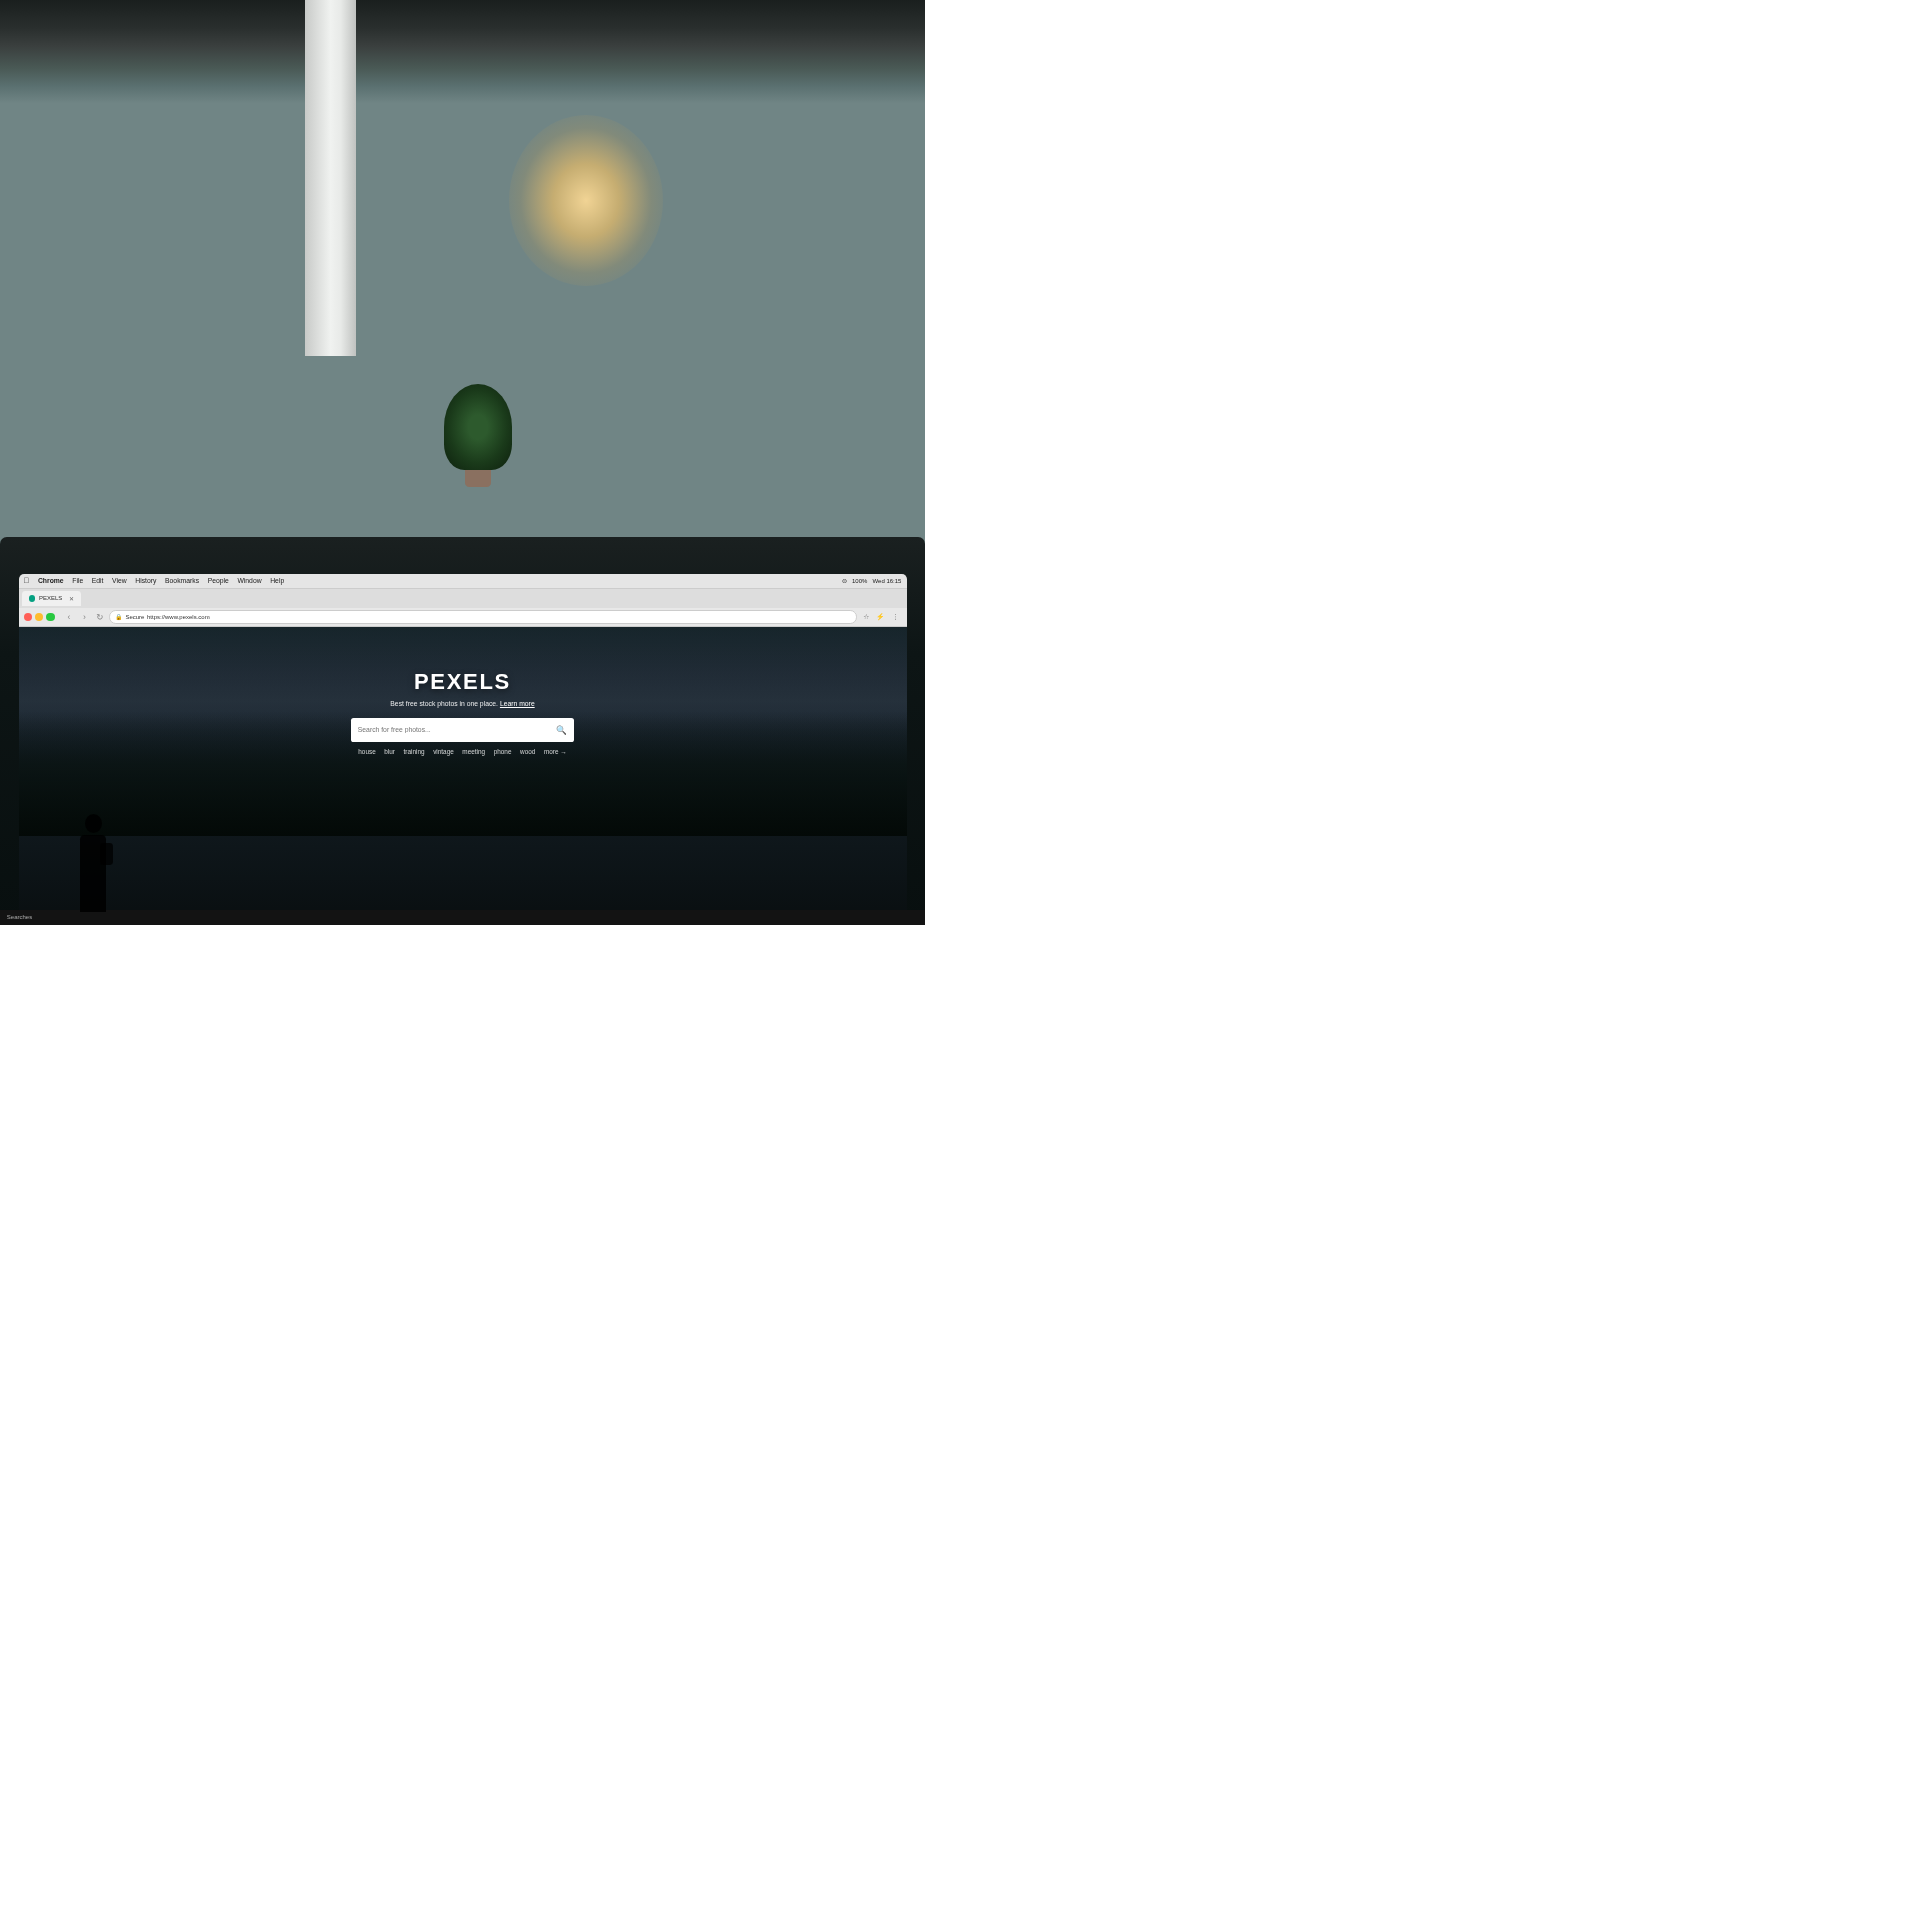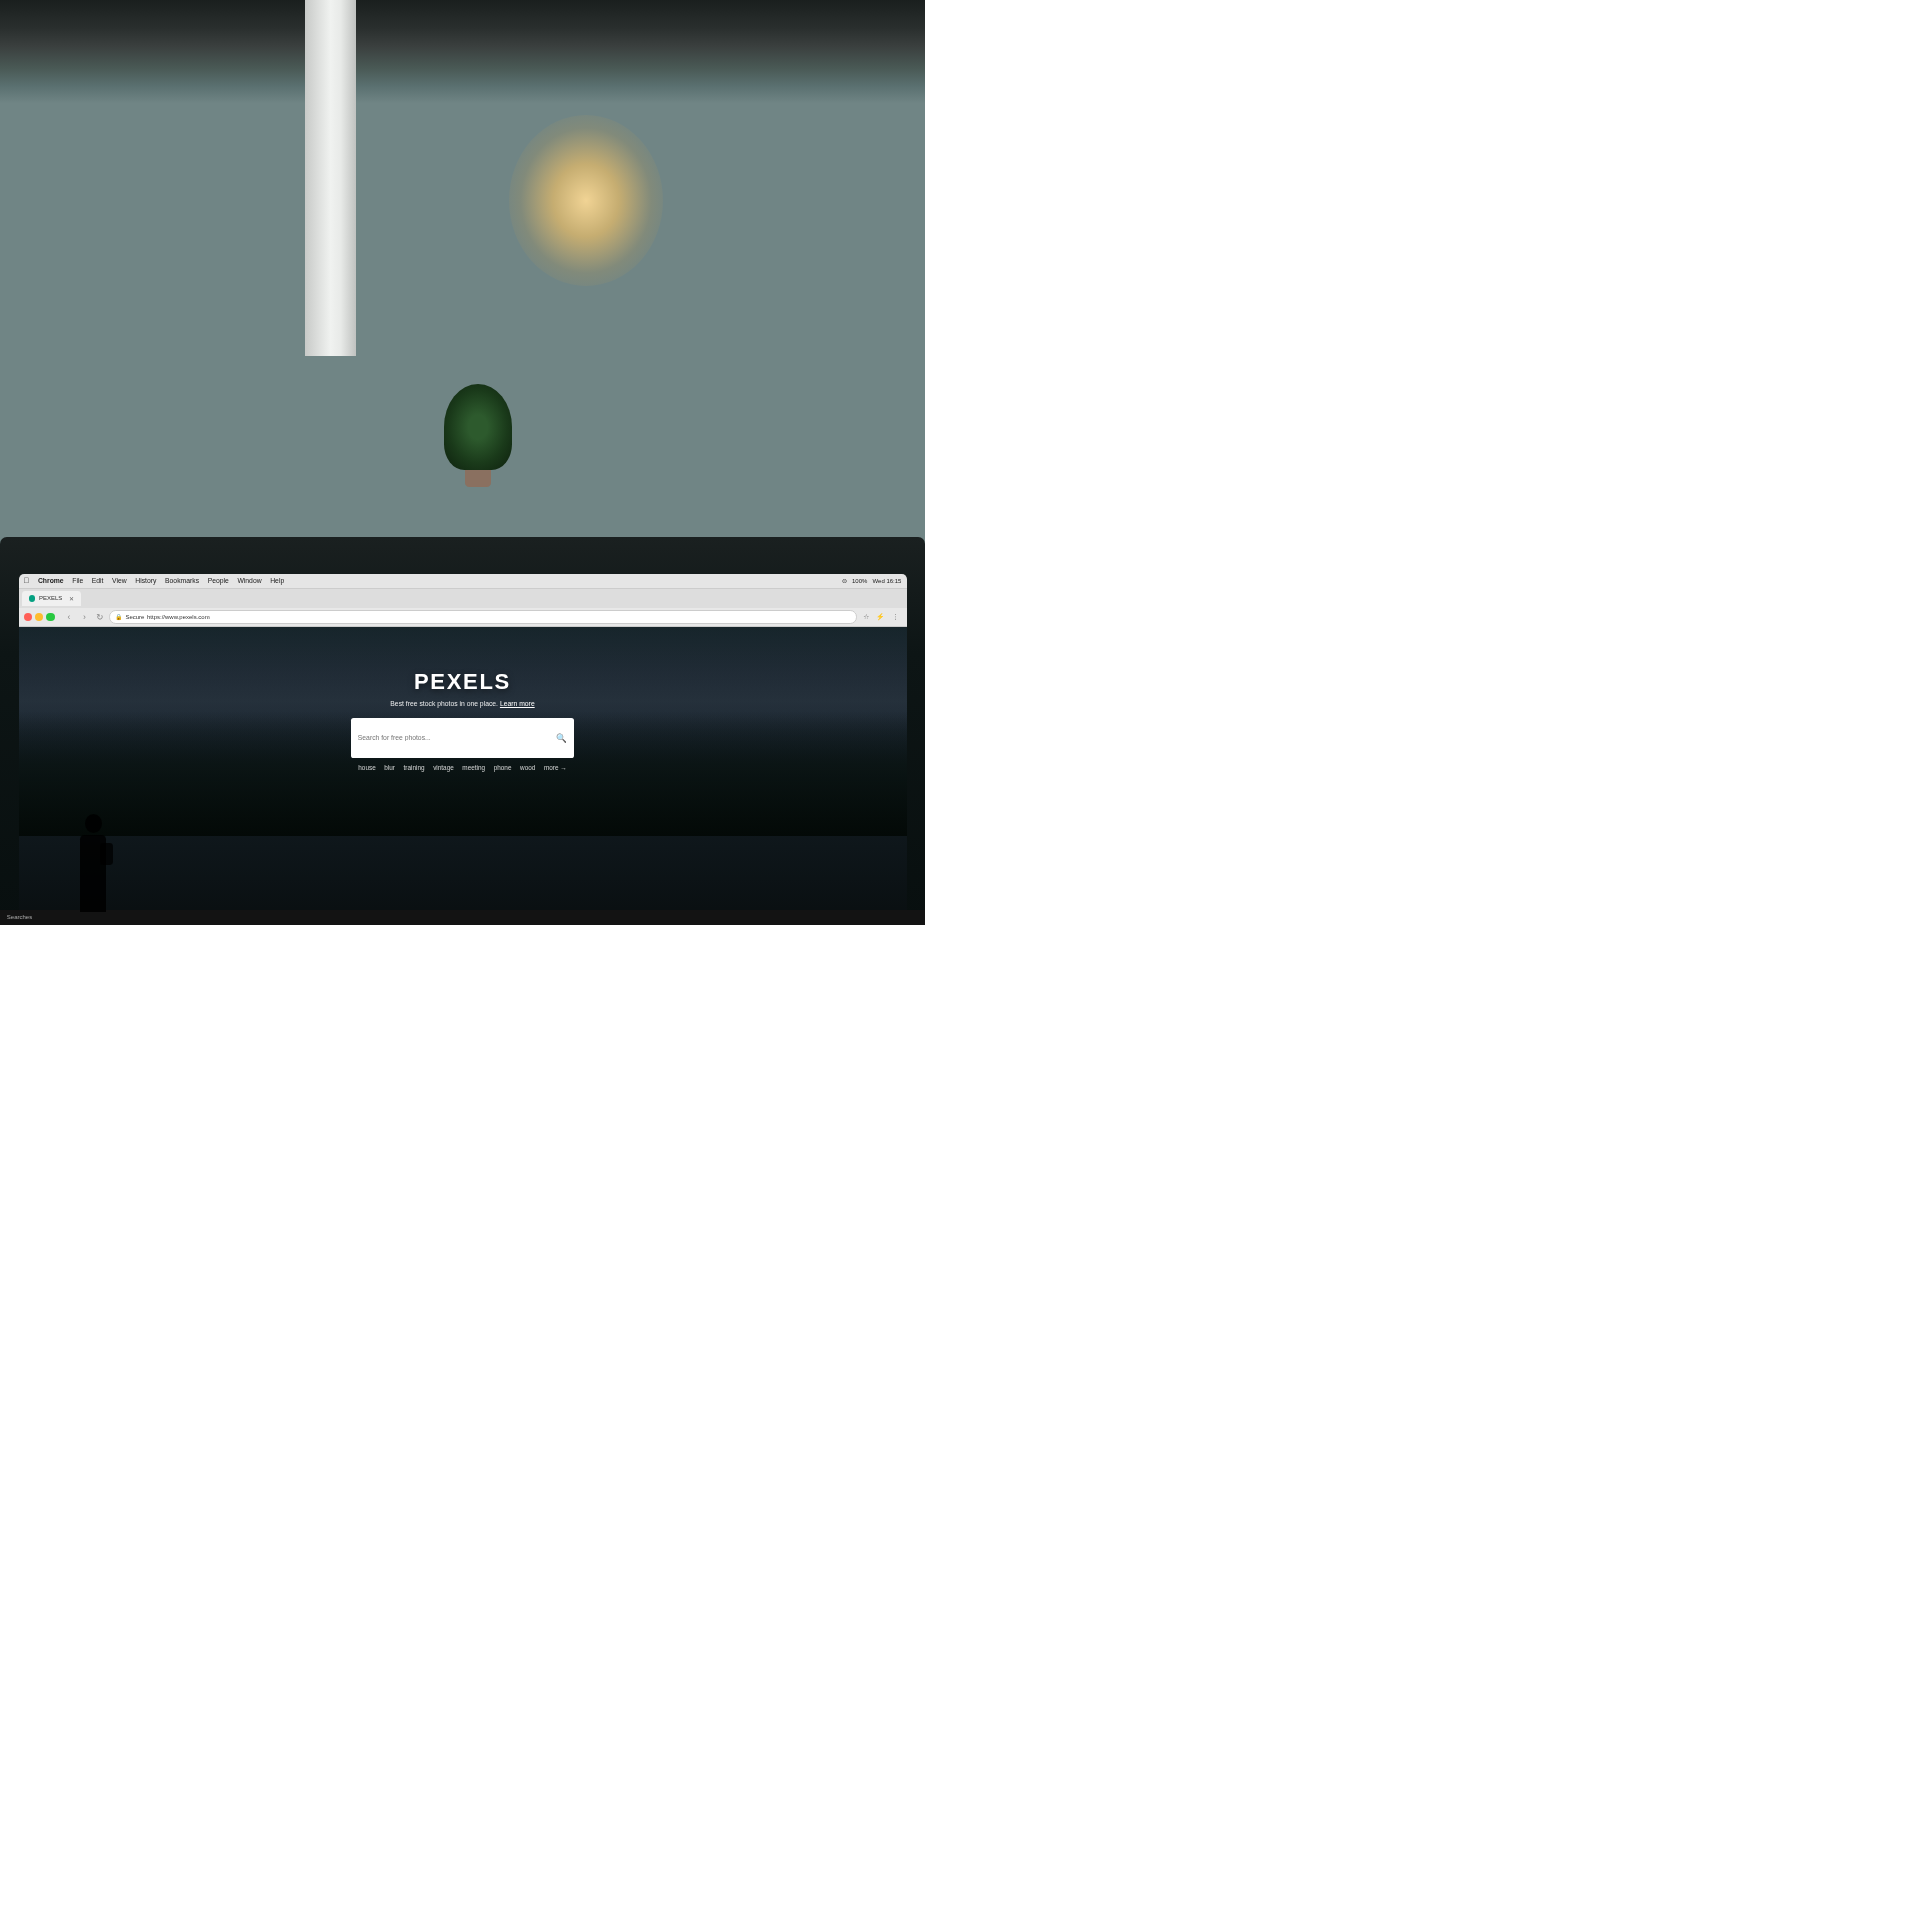--- a/index.html
+++ b/index.html
@@ -317,21 +317,21 @@
       text-decoration: underline;
     }
 
     .search-bar {
       display: flex;
       align-items: center;
       background: #fff;
       border-radius: 2.6px;
       margin: 0 auto;
       width: 223px;
-      height: 40px;
+      height: 24px;
       padding: 0 6.8px;
       gap: 3.4px;
     }
 
     .search-input {
       flex: 1;
       border: none;
       outline: none;
       font-size: 6.8px;
       color: #999;

